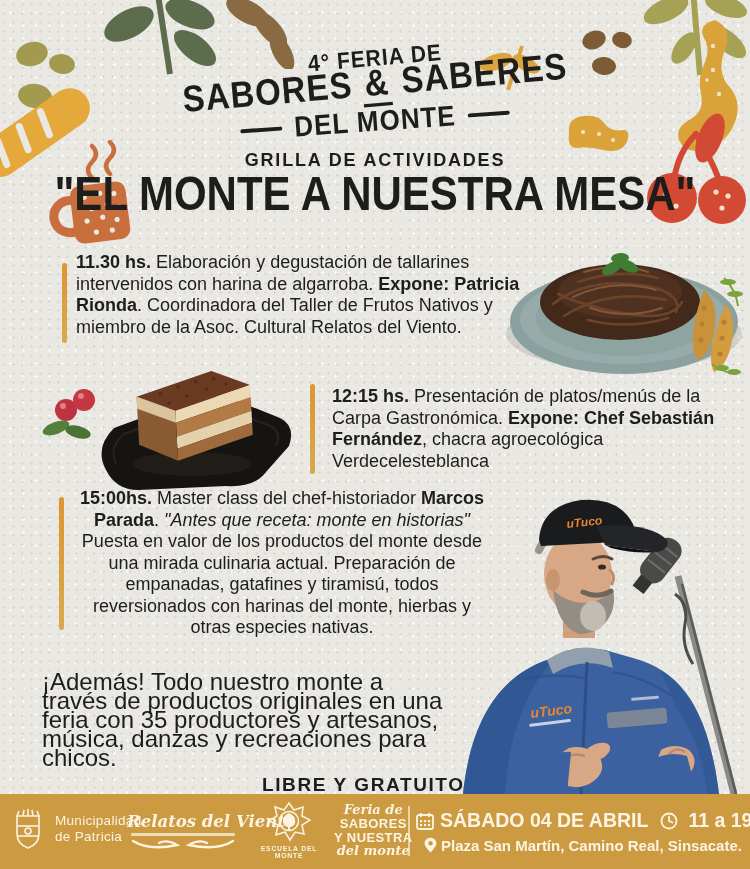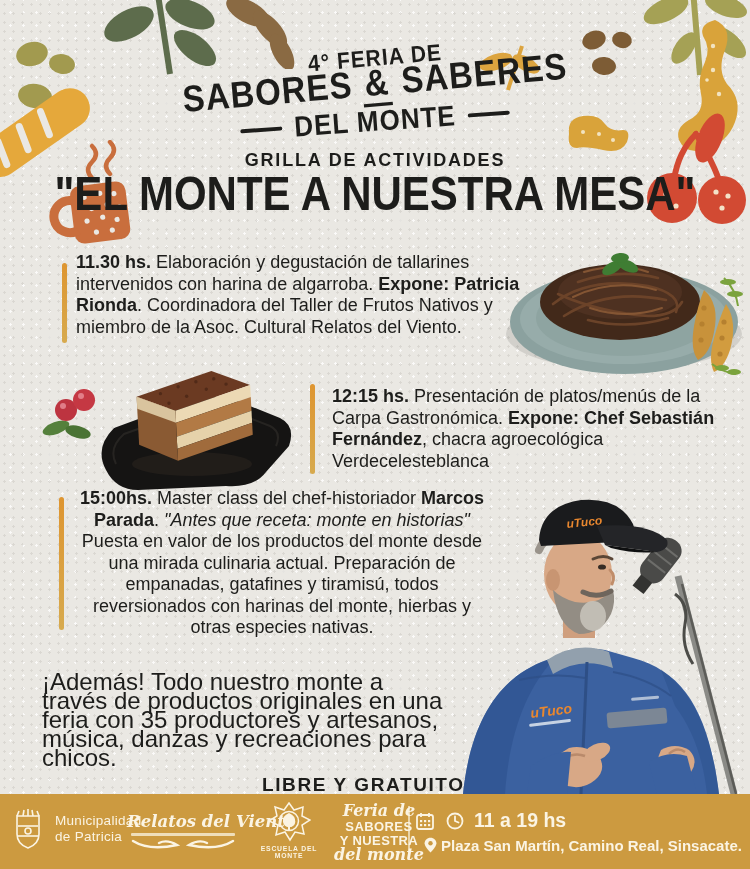--- a/index.html
+++ b/index.html
@@ -38,21 +38,21 @@
   .footer{left:0;top:794px;width:750px;height:75px;background:#cc9a40;color:#fbf4e3;}
   .footer *{color:#fbf4e3;}
   .muni{left:13px;top:14px;display:flex;align-items:center;gap:12px;}
   .muni-text{font-size:13.5px;line-height:16px;letter-spacing:.3px;}
   .relatos{left:127px;top:18px;width:112px;text-align:center;}
   .relatos .script{font-family:"DejaVu Serif",serif;font-style:italic;font-weight:bold;font-size:16.5px;white-space:nowrap;}
   .relatos .tagline{margin:2px auto 1px;width:104px;height:2.5px;background:rgba(251,244,227,.75);border-radius:1px;}
   .escuela{left:248px;top:8px;width:82px;text-align:center;}
   .escuela .cap{font-size:6.8px;font-weight:bold;letter-spacing:.8px;margin-top:1px;}
   .feria{left:334px;top:9px;text-align:center;line-height:1;}
-  .feria .script{font-family:"DejaVu Serif",serif;font-style:italic;font-weight:bold;font-size:16px;text-align:center;}
+  .feria .script{font-family:"DejaVu Serif",serif;font-style:italic;font-weight:bold;font-size:13px;text-align:center;}
   .feria .caps{font-weight:bold;font-size:13px;letter-spacing:.4px;margin-top:1px;}
   .fdivider{left:408px;top:12px;width:1.5px;height:50px;background:rgba(251,244,227,.65);}
   .dateline{left:416px;top:15px;display:flex;align-items:center;gap:6px;font-weight:bold;font-size:19.5px;white-space:nowrap;}
   .dateline .time{margin-left:4px;}
   .locline{left:424px;top:43px;display:flex;align-items:flex-start;gap:4px;font-weight:bold;font-size:15px;white-space:nowrap;}
   svg{display:block;}
 </style>
 </head>
 <body>
 
@@ -401,20 +401,21 @@
         <line x1="13" y1="1" x2="13" y2="5" stroke="#fbf4e3" stroke-width="1.8"></line>
         <g fill="#fbf4e3">
           <rect x="4" y="8" width="2.2" height="2.2"></rect>
             <rect x="8" y="8" width="2.2" height="2.2"></rect>
             <rect x="12" y="8" width="2.2" height="2.2"></rect>
           <rect x="4" y="12" width="2.2" height="2.2"></rect>
             <rect x="8" y="12" width="2.2" height="2.2"></rect>
             <rect x="12" y="12" width="2.2" height="2.2"></rect>
         </g>
       </svg>
+      <span>SÁBADO 04 DE ABRIL</span>
       <svg class="time-icon" width="18" height="18" viewBox="0 0 18 18" style="margin-left:6px">
         <circle cx="9" cy="9" r="7.5" fill="none" stroke="#fbf4e3" stroke-width="1.8"></circle>
         <path d="M9,4.5 L9,9 L12.5,10.5" fill="none" stroke="#fbf4e3" stroke-width="1.8" stroke-linecap="round"></path>
       </svg>
       <span class="time">11 a 19 hs</span>
     </div>
     <div class="abs locline">
       <svg width="13" height="16" viewBox="0 0 13 16">
         <path d="M6.5,0.8 C10,0.8 12.4,3.4 12.4,6.3 C12.4,9.8 6.5,15.5 6.5,15.5 C6.5,15.5 0.6,9.8 0.6,6.3 C0.6,3.4 3,0.8 6.5,0.8 Z" fill="#fbf4e3"></path>
         <circle cx="6.5" cy="6.2" r="2.2" fill="#cc9a40"></circle>

